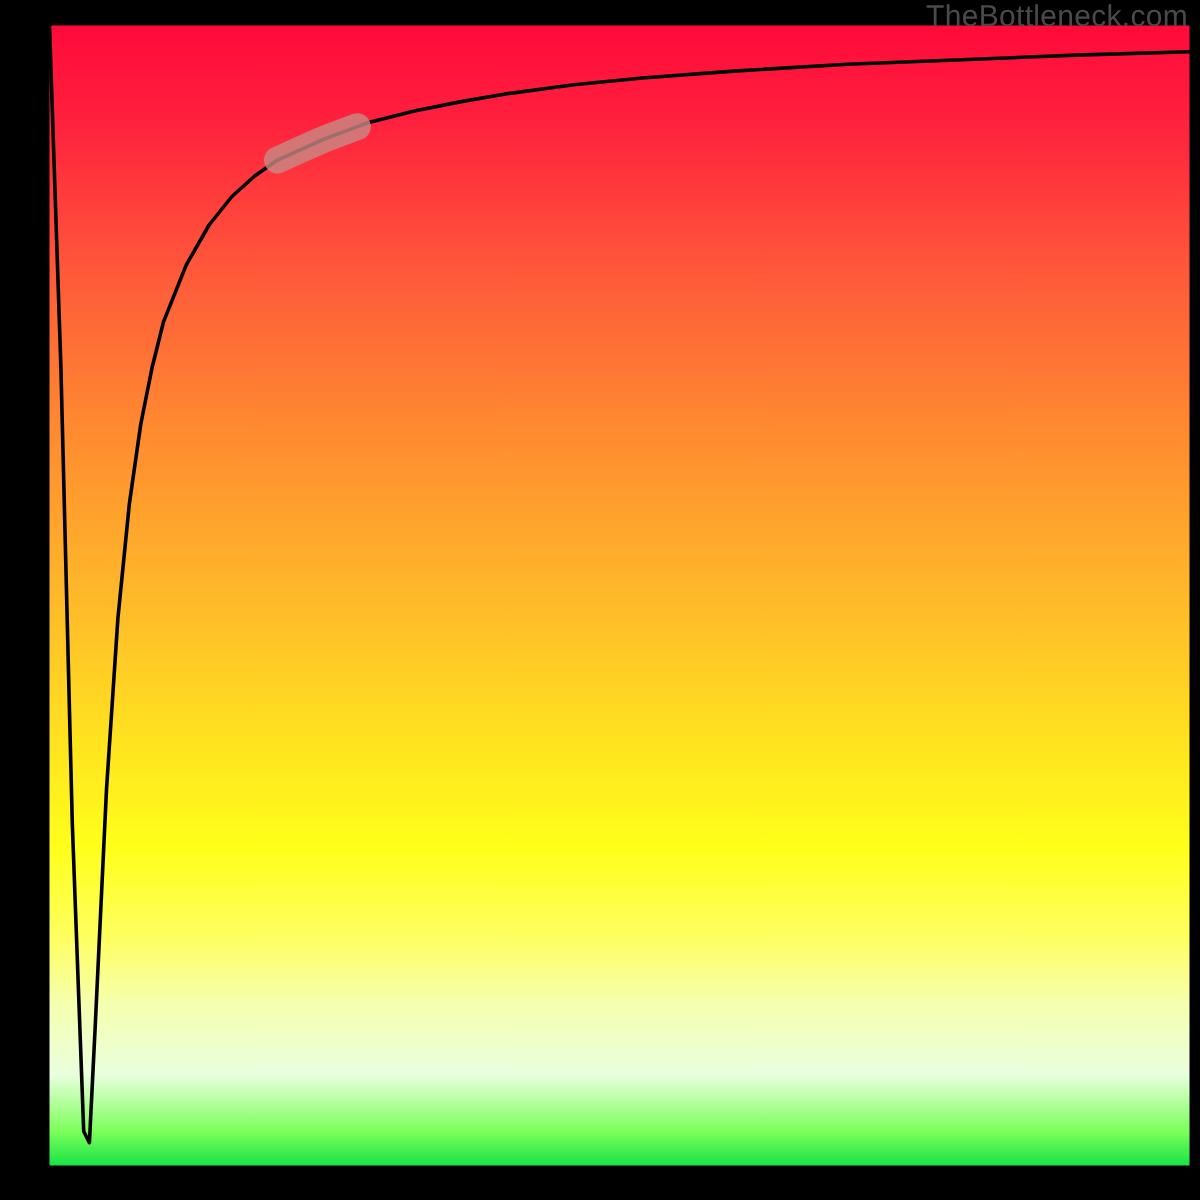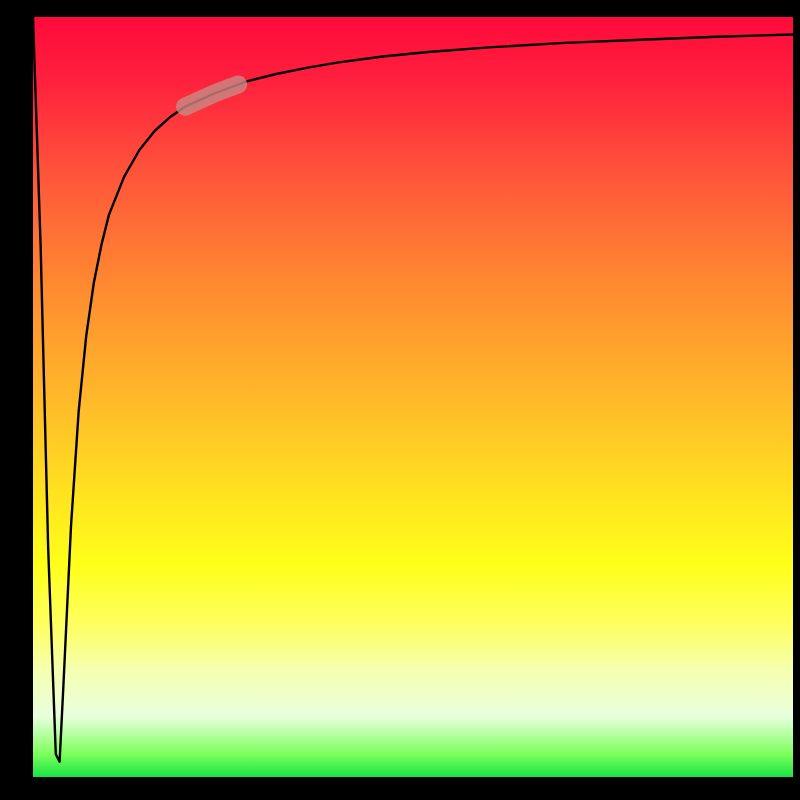--- a/index.html
+++ b/index.html
@@ -62,13 +62,14 @@
 
 <div class="frame">
 
   <div class="plot-bg"></div>
 
   <svg class="curve-layer" viewBox="0 0 760 760" preserveAspectRatio="none">
     <path id="main-curve" fill="none" stroke="#000" stroke-width="2.4" stroke-linejoin="round" stroke-linecap="round" d="M0.00 0.00 L7.60 228.00 L15.20 532.00 L22.80 737.20 L26.60 744.80 L30.40 668.80 L38.00 509.20 L45.60 395.20 L53.20 319.20 L60.80 266.00 L68.40 228.00 L76.00 197.60 L91.20 159.60 L106.40 133.00 L121.60 114.00 L136.80 100.32 L152.00 89.68 L182.40 76.00 L212.80 64.60 L243.20 57.00 L273.60 50.92 L304.00 45.60 L349.60 39.52 L395.20 34.96 L456.00 30.40 L532.00 25.84 L608.00 22.80 L684.00 19.76 L760.00 17.48"></path>
     <path id="highlight-seg" fill="none" stroke="#c88a85" stroke-opacity="0.8" stroke-width="18" stroke-linecap="round" d="M152.00 89.68 L156.43 87.68 L160.87 85.69 L165.30 83.70 L169.73 81.70 L174.17 79.70 L178.60 77.71 L183.03 75.76 L187.47 74.10 L191.90 72.44 L196.33 70.77 L200.77 69.11 L205.20 67.45"></path>
   </svg>
 
+  <div class="attribution">TheBottleneck.com</div>
 </div>
 
 </body></html>

